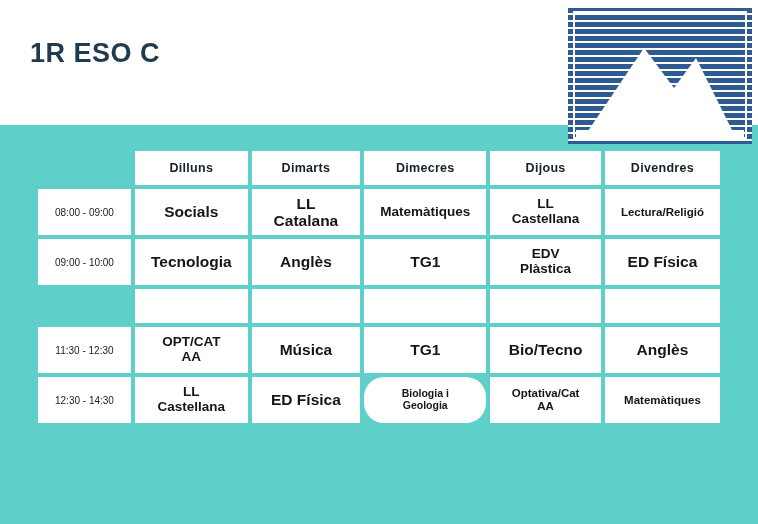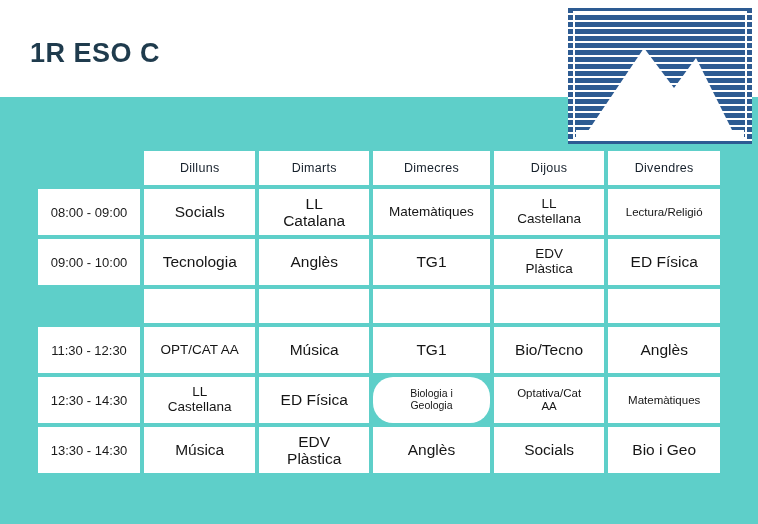--- a/index.html
+++ b/index.html
@@ -12,21 +12,21 @@
   }
   #page {
     position: relative;
     width: 758px; height: 524px;
     background: #5ecfc9;
   }
   
   .header {
     position: absolute;
     left: 0; top: 0;
-    width: 758px; height: 97px;
+    width: 758px; height: 125px;
     background: #ffffff;
   }
   .header-title {
     position: absolute;
     left: 30px; top: 38px;
     font-size: 27px;
     font-weight: bold;
     color: #1f3b4d;
     letter-spacing: 0.5px;
   }
@@ -75,36 +75,36 @@
   table {
     border-collapse: separate;
     border-spacing: 4px;
     width: 690px;
   }
   td, th {
     background: #ffffff;
     text-align: center;
     vertical-align: middle;
     padding: 0;
-    font-weight: normal;
+    font-weight: bold;
     color: #161616;
   }
   .corner-cell {
     background: transparent;
   }
   .dayhead {
     height: 34px;
     font-size: 12.5px;
     color: #16202b;
     letter-spacing: 0.3px;
   }
   .timecell {
     width: 112px;
     height: 46px;
-    font-size: 13px;
+    font-size: 10px;
     font-weight: normal;
     color: #1a1a1a;
   }
   .subject {
     width: 112px;
     height: 46px;
     font-size: 15.5px;
     line-height: 1.1;
     padding: 0 16px;
   }
@@ -185,26 +185,18 @@
 
         <tr>
           <td class="timecell">12:30 - 14:30</td>
           <td class="subject s-sm">LL Castellana</td>
           <td class="subject">ED Física</td>
           <td class="subject s-xxs">Biologia i Geologia</td>
           <td class="subject s-xs">Optativa/Cat AA</td>
           <td class="subject s-xs">Matemàtiques</td>
         </tr>
 
-        <tr>
-          <td class="timecell">13:30 - 14:30</td>
-          <td class="subject">Música</td>
-          <td class="subject">EDV Plàstica</td>
-          <td class="subject">Anglès</td>
-          <td class="subject">Socials</td>
-          <td class="subject">Bio i Geo</td>
-        </tr>
 
       </tbody>
     </table>
   </div>
 
 </div>
 
 </body></html>

